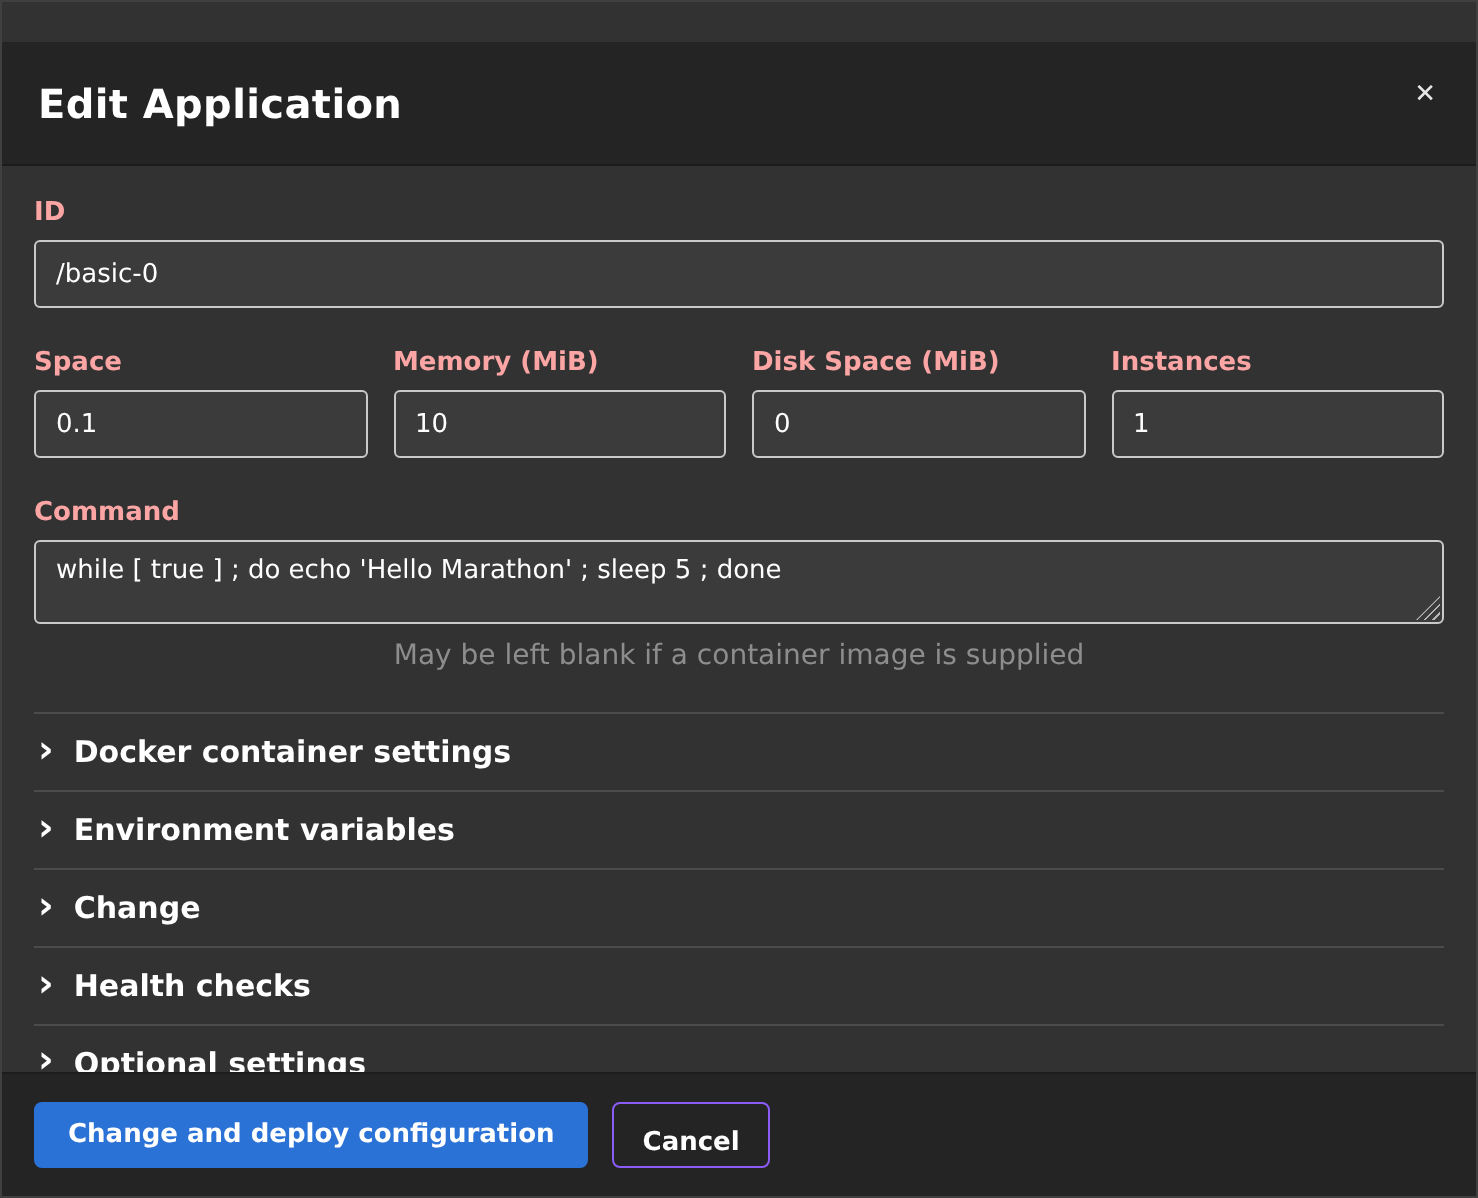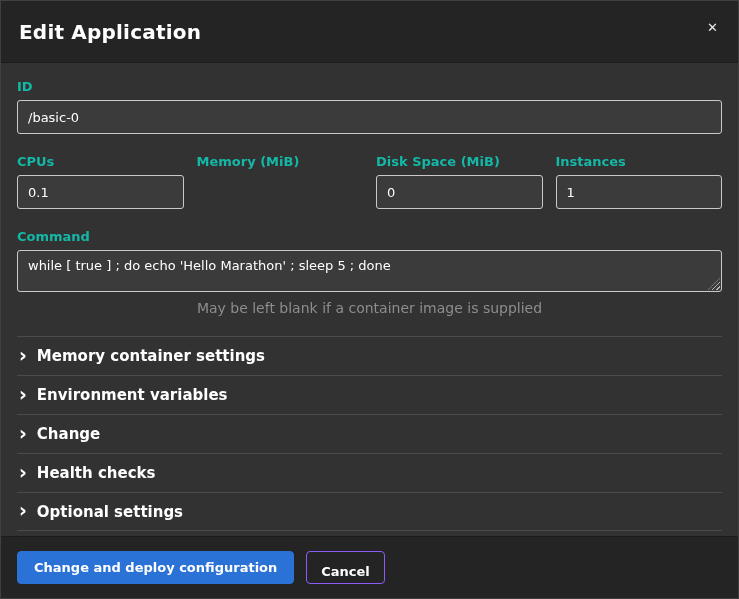--- a/index.html
+++ b/index.html
@@ -17,40 +17,41 @@
     border: 1px solid #404040;
   }
   
   .modal-header {
     flex: 0 0 62px;
     background: #242424;
     border-bottom: 1px solid #1c1c1c;
     display: flex; align-items: center;
     padding: 0 18px;
     position: relative;
+    margin-top: 20px;
   }
   .modal-title {
     font-size: 20px; font-weight: 700; letter-spacing: .2px;
   }
   .close-btn {
     position: absolute; top: 16px; right: 16px;
     background: none; border: none;
     color: #e8e8e8; font-size: 13px; line-height: 1;
     cursor: pointer; padding: 4px;
     font-family: inherit;
   }
   
   .modal-body {
     flex: 1 1 auto;
     padding: 16px 16px 0 16px;
     overflow: hidden;
   }
   .field-label {
     display: block;
-    font-size: 13px; font-weight: 700; color: #14b8a6;
+    font-size: 13px; font-weight: 700; color: #fca5a5;
     margin-bottom: 6px;
   }
   .text-input {
     width: 100%;
     height: 34px;
     background: #3b3b3b;
     border: 1px solid #c9c9c9;
     border-radius: 3px;
     color: #ffffff;
     font-size: 13px;
@@ -149,25 +150,26 @@
 
   <div class="modal-body">
 
     <div class="form-group">
       <label class="field-label">ID</label>
       <input class="text-input" type="text" value="/basic-0" style="">
     </div>
 
     <div class="form-row">
       <div>
-        <label class="field-label">CPUs</label>
+        <label class="field-label">Space</label>
         <input class="text-input" type="text" value="0.1" style="">
       </div>
       <div>
         <label class="field-label">Memory (MiB)</label>
+        <input class="text-input" type="text" value="10" style="">
       </div>
       <div>
         <label class="field-label">Disk Space (MiB)</label>
         <input class="text-input" type="text" value="0" style="">
       </div>
       <div>
         <label class="field-label">Instances</label>
         <input class="text-input" type="text" value="1" style="">
       </div>
     </div>
@@ -177,21 +179,21 @@
       <div class="textarea-wrap">
         <textarea class="command-textarea" spellcheck="false" style="">while [ true ] ; do echo 'Hello Marathon' ; sleep 5 ; done</textarea>
         <span class="resize-grip"></span>
       </div>
       <p class="help-text">May be left blank if a container image is supplied</p>
     </div>
 
     <div class="sections">
       <div class="section-row">
         <span class="chevron">›</span>
-        <span class="section-label">Memory container settings</span>
+        <span class="section-label">Docker container settings</span>
       </div>
       <div class="section-row">
         <span class="chevron">›</span>
         <span class="section-label">Environment variables</span>
       </div>
       <div class="section-row">
         <span class="chevron">›</span>
         <span class="section-label">Change</span>
       </div>
       <div class="section-row">

